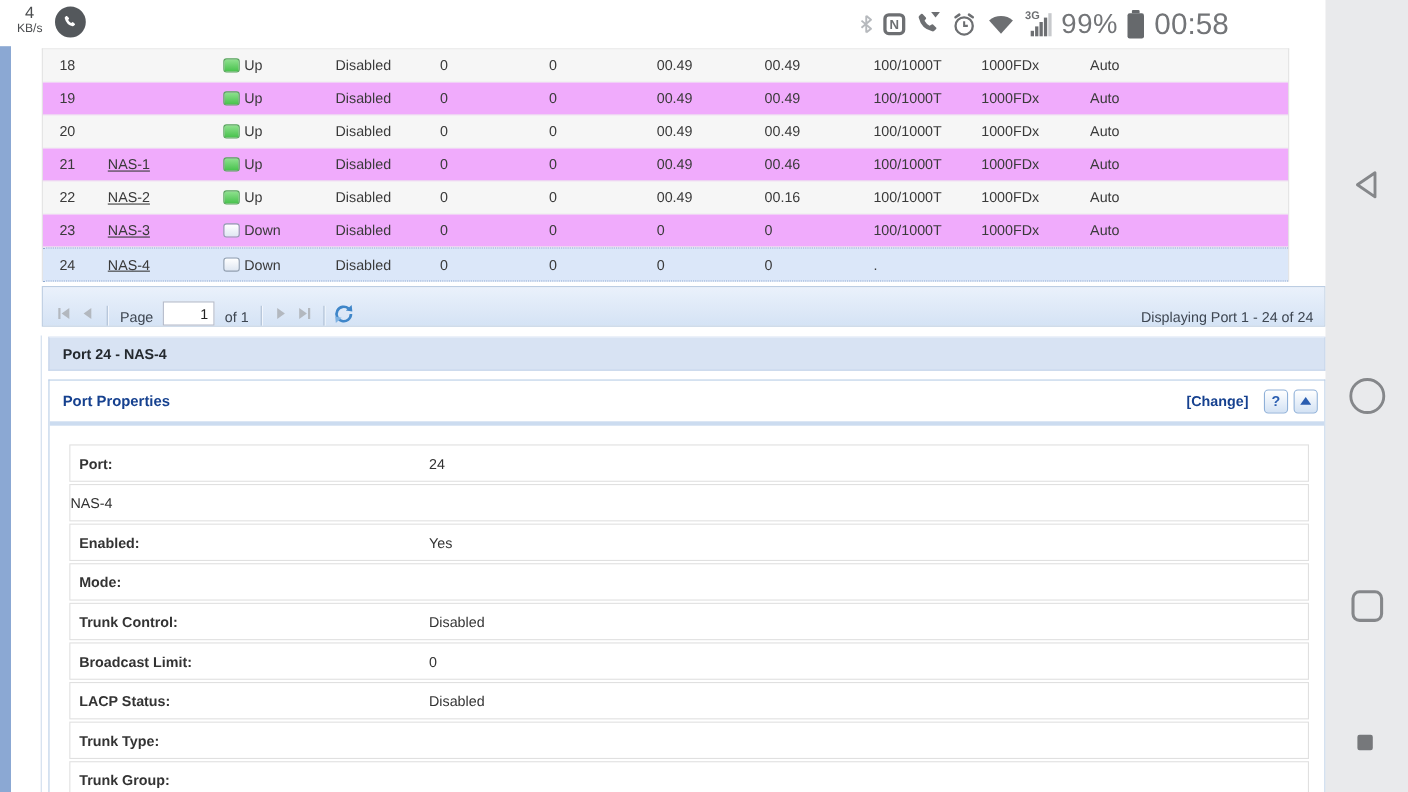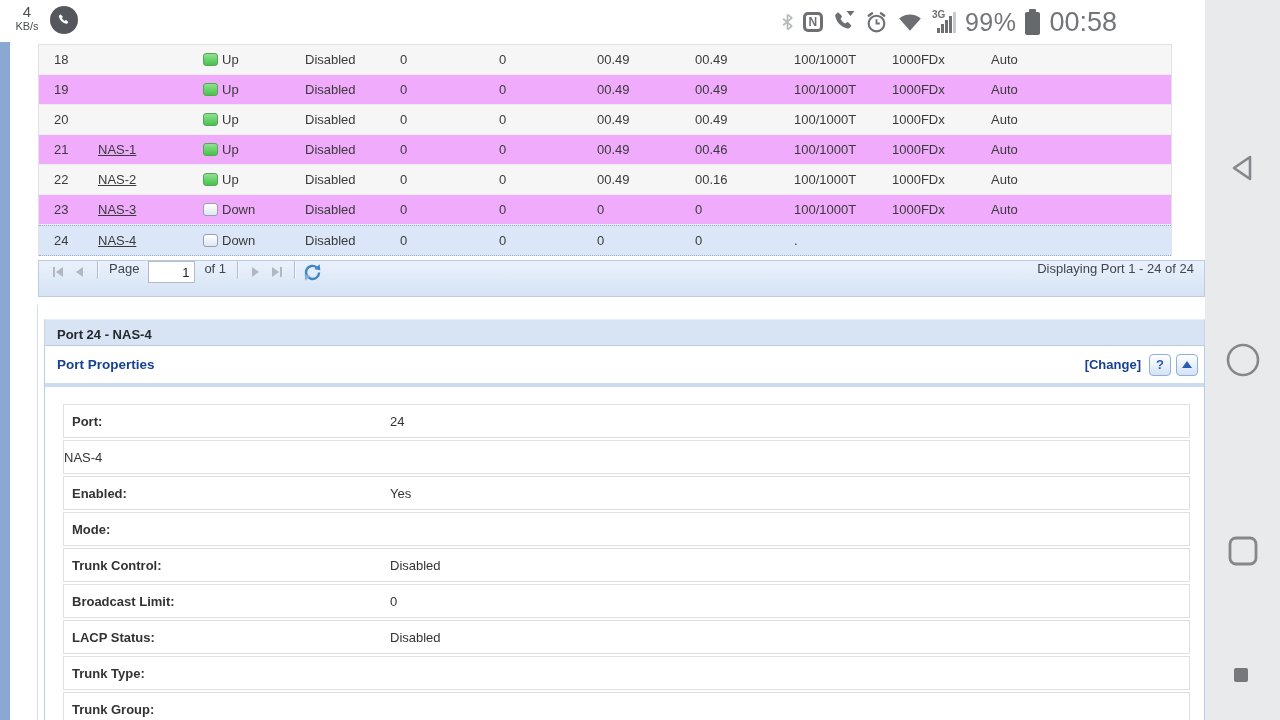--- a/index.html
+++ b/index.html
@@ -57,41 +57,41 @@
   .c7{width:99px;padding-left:6px;}
   .c8{width:98px;padding-left:6px;}
   .c9{width:99px;padding-left:6px;}
   .c10{flex:1;padding-left:6px;}
   .stat{width:15px;height:13px;border-radius:3px;display:inline-block;flex:0 0 auto;box-sizing:border-box;}
   .stat.up{background:linear-gradient(#8fe18f,#47c24c);border:1px solid #58a45d;}
   .stat.down{background:linear-gradient(#ffffff,#dfe7f2);border:1px solid #93a0b0;}
 
   
   .toolbar{margin-top:4px;width:1167px;height:37px;box-sizing:border-box;border:1px solid #bccde2;
-           background:linear-gradient(#eaf1fb,#d5e3f5);display:flex;align-items:flex-start;
+           background:linear-gradient(#eaf1fb,#d5e3f5);display:flex;align-items:flex-end;
            padding:0 8px;position:relative;}
   .tbtn{width:22px;height:22px;display:flex;align-items:center;justify-content:center;}
   .tsep{width:1px;height:18px;background:#aebfd4;margin:0 6px;box-shadow:1px 0 0 #f4f8fd;}
   .tlabel{font-size:13px;color:#3e4651;margin:0 5px;}
   .pageinput{width:40px;height:20px;border:1px solid #b2b9c9;font-size:13px;color:#222;
              text-align:right;padding:0 5px 0 0;margin:0 4px;font-family:"Liberation Sans",sans-serif;}
   .displaying{position:absolute;right:10px;font-size:13px;color:#3e4651;}
 
   
-  .detailbar{position:absolute;left:44px;top:319px;width:1161px;height:31px;box-sizing:border-box;
+  .detailbar{position:absolute;left:44px;top:306px;width:1161px;height:31px;box-sizing:border-box;
              background:#d8e3f3;border:1px solid #c5d4ea;border-top-color:#e8eef8;
              display:flex;align-items:center;padding-left:12px;font-weight:bold;font-size:13px;color:#24292e;}
 
   
   .panel{position:absolute;left:44px;top:345px;width:1161px;height:375px;box-sizing:border-box;
          background:#fff;border:1px solid #b8cde6;border-bottom:none;overflow:hidden;}
   .panelhead{height:37px;display:flex;align-items:center;padding:0 6px 0 12px;border-bottom:4px solid #ccdcf0;}
   .paneltitle{font-weight:bold;color:#16418f;font-size:13.5px;}
   .headright{margin-left:auto;display:flex;align-items:center;gap:5px;}
-  .change{font-weight:bold;color:#16418f;font-size:13px;margin-right:3px;cursor:pointer;}
+  .change{font-weight:bold;color:#16418f;font-size:13px;margin-right:9px;cursor:pointer;}
   .sqbtn{width:22px;height:22px;box-sizing:border-box;border:1px solid #8fb0d8;border-radius:4px;
          background:linear-gradient(#ffffff,#d3e2f4);display:flex;align-items:center;justify-content:center;
          color:#2a5db0;font-weight:bold;font-size:13px;cursor:pointer;}
   .tri-up{width:0;height:0;border-left:5px solid transparent;border-right:5px solid transparent;
           border-bottom:7px solid #2a5db0;}
   .propslist{margin:17px 14px 0 18px;}
   .prow{display:flex;height:34px;box-sizing:border-box;border:1px solid #e0e0e0;margin-bottom:2px;
         align-items:center;background:#fff;}
   .plabel{width:326px;padding-left:8px;box-sizing:border-box;font-weight:bold;font-size:13px;color:#333;}
   .pvalue{font-size:13px;color:#333;}

